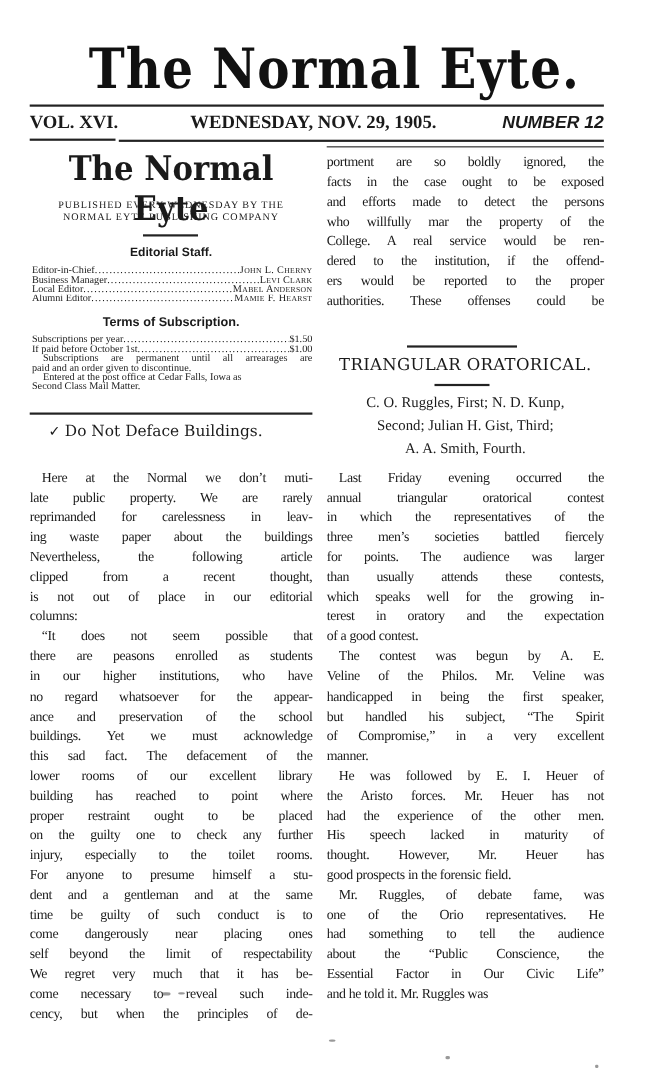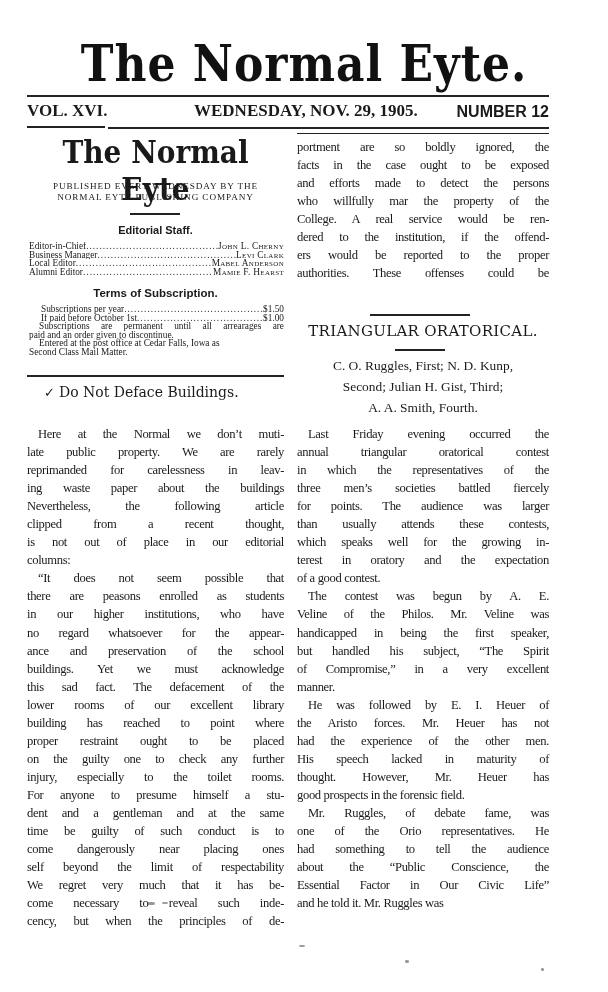--- a/index.html
+++ b/index.html
@@ -7,40 +7,40 @@
          font-family:"DejaVu Serif", serif; }
   .abs { position:absolute; }
   .masthead { left:0; width:608px; top:38px; text-align:center;
      font-family:"DejaVu Serif", serif; font-weight:bold; font-size:44px; letter-spacing:1px;
      transform:scaleY(1.15); color:#111; }
   .rule { position:absolute; background:#222; }
   .dateline { top:101px; left:27px; width:522px; height:24px;
      font-family:"Liberation Serif", serif; font-weight:bold; font-size:17px; }
   .dateline span { position:absolute; top:0; white-space:nowrap; }
   .dateline .vol { left:0; }
-  .dateline .date { left:146px;margin-left:21px; }
-  .dateline .num { right:0; font-family:"Liberation Sans", sans-serif; font-size:16px; top:2px; }
+  .dateline .date { left:146px; }
+  .dateline .num { right:0; font-family:"Liberation Sans", sans-serif; font-size:16px; top:2px;font-style:italic; }
 
   .col { position:absolute; }
   .left { left:27px; width:257px; }
   .right { left:297px; width:252px; }
 
   .boxtitle { top:138px; left:27px; width:257px; text-align:center;
      font-family:"DejaVu Serif", serif; font-weight:bold; font-size:28px; transform:scaleY(1.1); }
   .publine { top:181px; left:27px; width:257px; text-align:center;
      font-family:"Liberation Serif", serif; font-size:9.2px; letter-spacing:0.9px; line-height:11px; }
   .subhead { font-family:"Liberation Sans", sans-serif; font-weight:bold; text-align:center; }
   .staff { top:242px; left:29px; width:255px; font-family:"Liberation Serif", serif; font-size:9.3px; line-height:8.6px; }
   .staff .row { display:flex; white-space:nowrap; overflow:hidden; }
   .staff .lab { flex:0 0 auto; }
   .staff .dots { flex:1 1 auto; overflow:hidden; letter-spacing:1px; }
   .staff .dots::after { content:"...................................................................."; }
   .staff .val { flex:0 0 auto; font-variant:small-caps; letter-spacing:0.3px; }
   .terms { top:305px; left:29px; width:255px; font-family:"Liberation Serif", serif; font-size:9.3px; line-height:8.6px; }
-  .terms .row { display:flex; white-space:nowrap; overflow:hidden;margin-left:12px; }
+  .terms .row { display:flex; white-space:nowrap; overflow:hidden; }
   .terms .dots { flex:1 1 auto; overflow:hidden; letter-spacing:1px; }
   .terms .dots::after { content:"...................................................................."; }
 
   .body { font-family:Liberation Serif, serif; font-size:12.6px; line-height:18.05px; letter-spacing:-0.35px; }
   .body .ln { display:block; text-align:justify; text-align-last:justify; white-space:nowrap; height:18.05px; }
   .body .ln.last { text-align-last:left; }
   .body .ln.ind { padding-left:11px; }
   .body .ln.center { text-align:center; text-align-last:center; }
 
   .headline { font-family:"DejaVu Serif", serif; font-size:14px; letter-spacing:0; }

